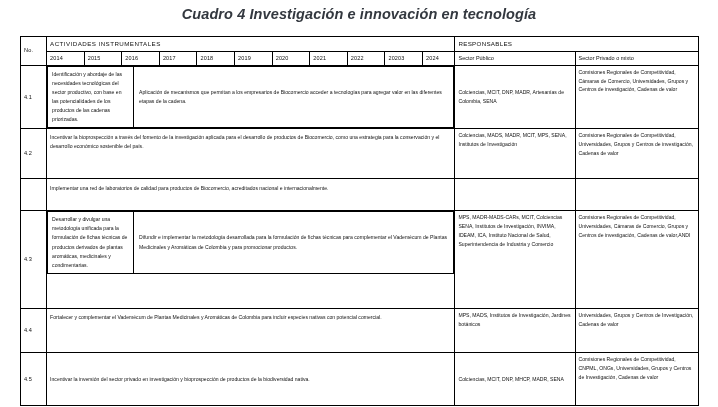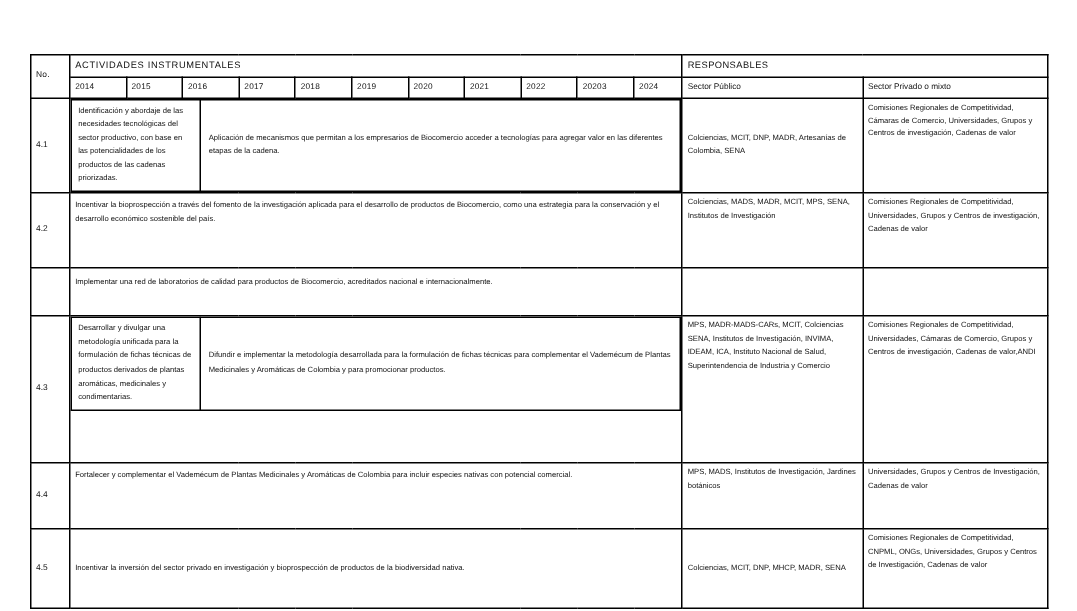--- a/index.html
+++ b/index.html
@@ -127,20 +127,21 @@
     vertical-align: middle !important;
     line-height: 1.78;
   }
   .spacer-cell { padding: 0 !important; }
 </style>
 </head>
 <body>
 
 <div class="page">
 
+  <div class="doc-title">Cuadro 4 Investigación e innovación en tecnología</div>
 
   <div class="table-wrap">
     <table class="cuadro">
       <colgroup>
         <col style="width:25px">
         <col style="width:36px">
           <col style="width:36px">
           <col style="width:36px">
         <col style="width:36px">
           <col style="width:36px">

